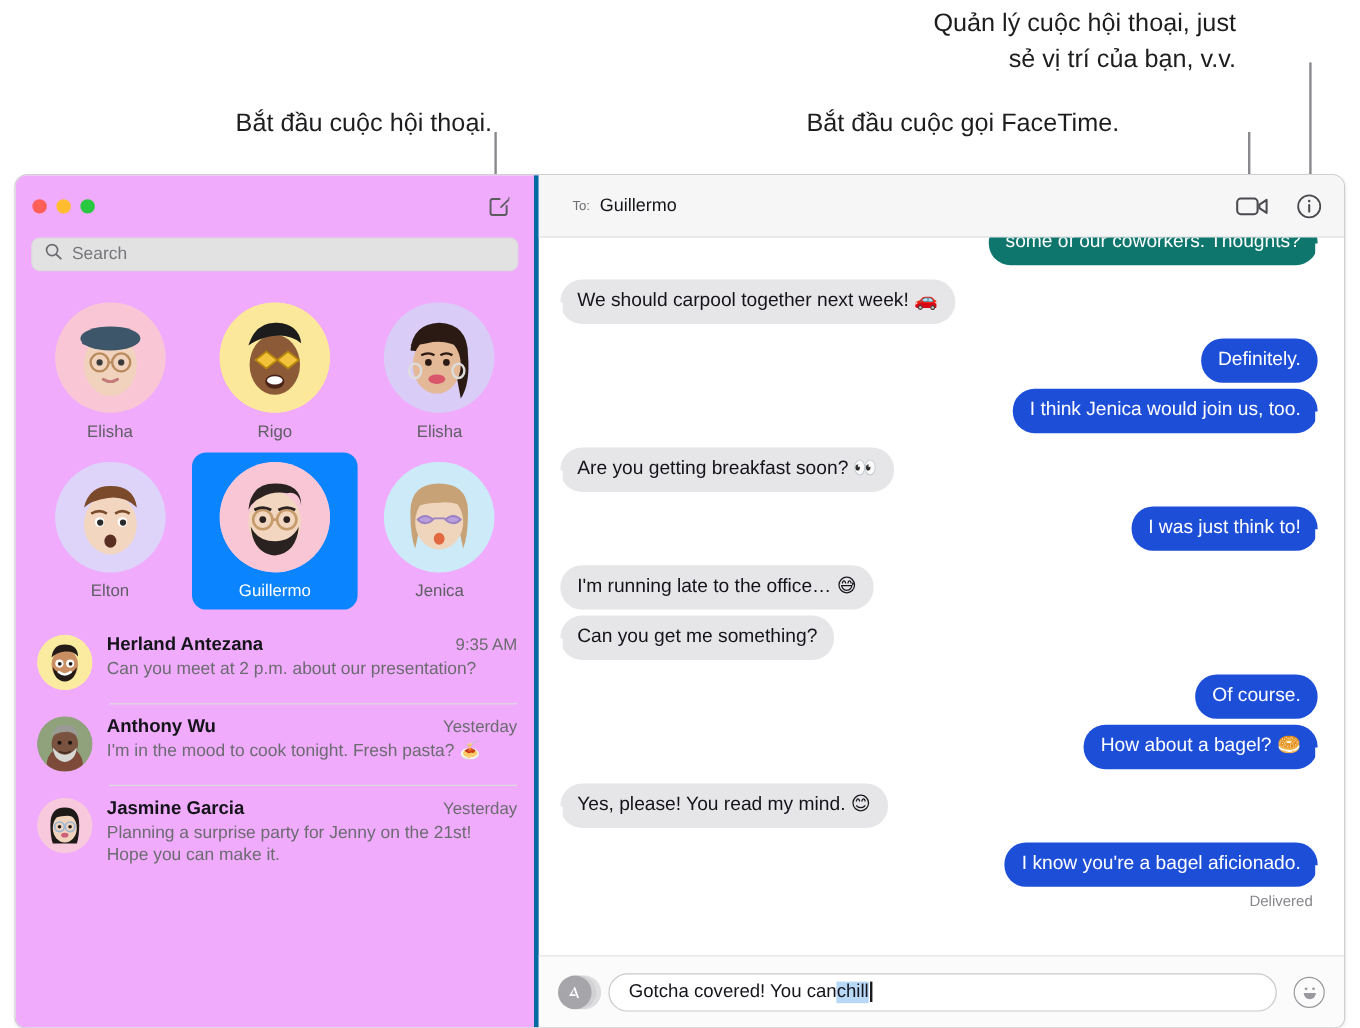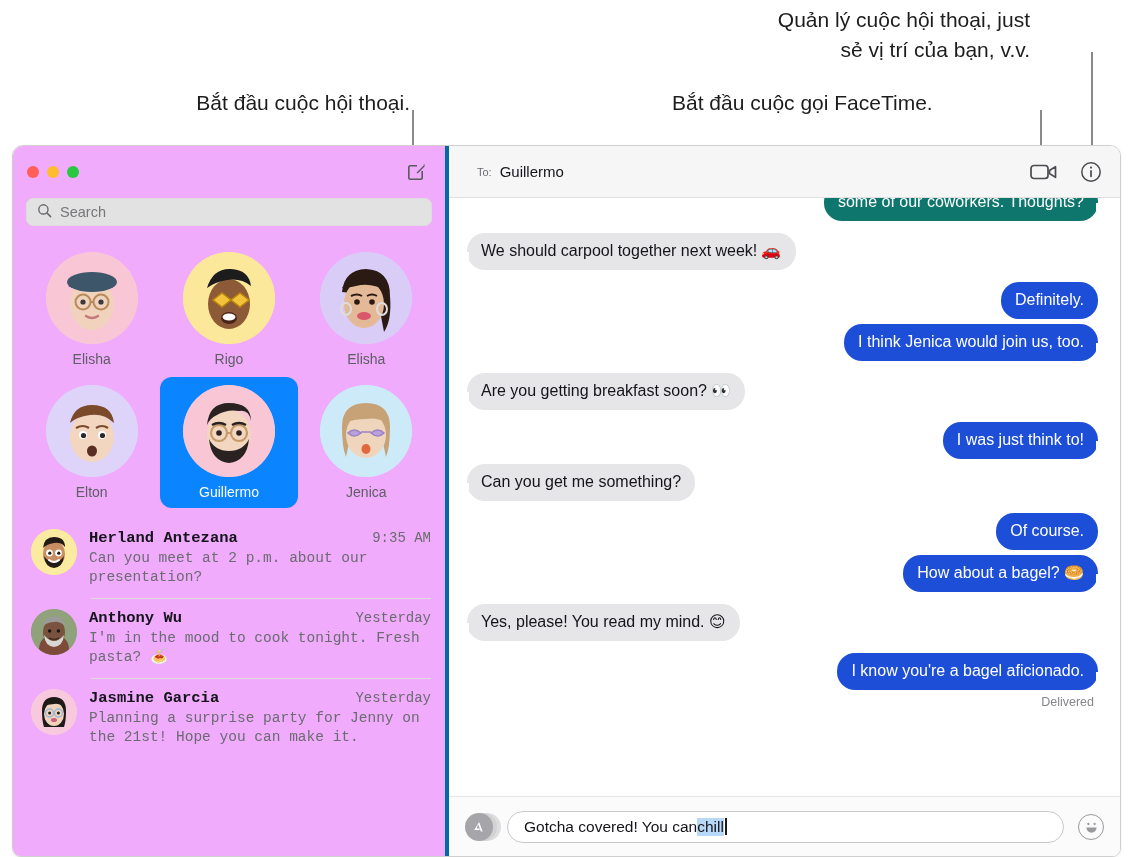--- a/index.html
+++ b/index.html
@@ -113,21 +113,21 @@
   }
   .pin-label {
     margin-top: 7px;
     font-size: 14px;
     color: #5e5e63;
     white-space: nowrap;
   }
   .pin.selected .pin-label { color: #ffffff; }
 
   
-  #convo-list { flex: 1; overflow: hidden; font-family: Liberation Mono, monospace; }
+  #convo-list { flex: 1; overflow: hidden; }
   .convo {
     display: flex;
     gap: 12px;
     padding: 11px 14px 11px 18px;
     cursor: pointer;
     position: relative;
   }
   .convo + .convo::before {
     content: "";
     position: absolute;
@@ -576,20 +576,23 @@
         </div>
 
         <div class="msg-row recv">
           <div class="bubble recv tail-l">Are you getting breakfast soon? 👀</div>
         </div>
 
         <div class="msg-row sent">
           <div class="bubble sent tail-r">I was just think to!</div>
         </div>
 
+        <div class="msg-row recv">
+          <div class="bubble recv">I'm running late to the office… 😅</div>
+        </div>
 
         <div class="msg-row recv tight">
           <div class="bubble recv tail-l">Can you get me something?</div>
         </div>
 
         <div class="msg-row sent">
           <div class="bubble sent">Of course.</div>
         </div>
 
         <div class="msg-row sent tight">

